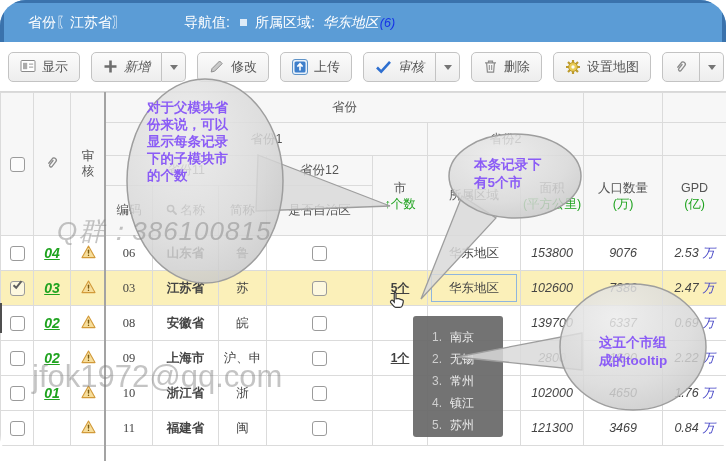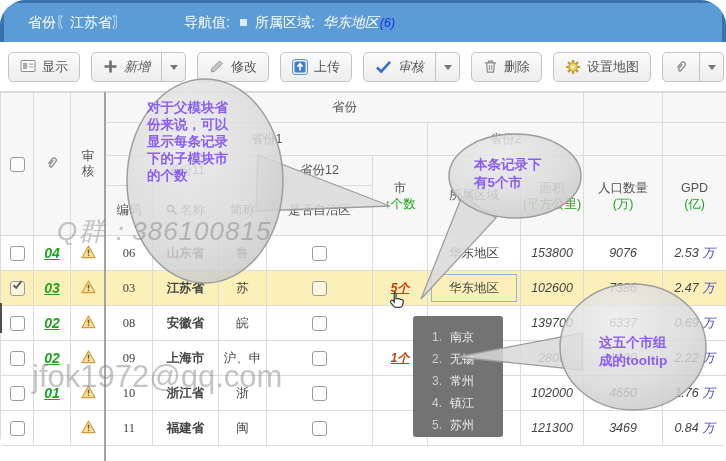--- a/index.html
+++ b/index.html
@@ -28,21 +28,21 @@
   
   table.grid{position:absolute;top:92px;left:0;width:726px;border-collapse:collapse;table-layout:fixed;font-size:12.5px;}
   .grid th,.grid td{border:1px solid #DBDBDB;padding:0;text-align:center;overflow:hidden;white-space:nowrap;box-sizing:border-box;}
   .grid th{background:#F7F7F7;color:#555;font-weight:normal;}
   .grid td{background:#fff;color:#444;height:35px;}
   tr.selected td{background:#FBF0B9;}
   .v-audit span{display:inline-block;width:14px;line-height:15px;word-break:break-all;white-space:normal;}
   .grn{color:#1FA31F;}
   .hdr2{line-height:16px;}
   a.att{color:#1FA31F;font-style:italic;text-decoration:underline;font-weight:bold;font-size:14px;cursor:pointer;}
-  a.cnt{color:#c2410c;font-style:italic;text-decoration:underline;font-weight:bold;font-size:12px;cursor:pointer;}
+  a.cnt{color:#404040;text-decoration:underline;font-weight:bold;font-size:12px;cursor:pointer;}
   .c-code{text-align:left;padding-left:10px;color:#777;font-family:Liberation Serif, serif;}
   .c-name{font-weight:bold;color:#333;}
   .c-abbr{color:#555;}
   .num{text-align:right;padding-right:9px;color:#5C5CD3;font-style:italic;}
   .unit{color:#4444C6;}
   .cb{position:relative;display:inline-block;width:13px;height:13px;border:1px solid #9B9B9B;border-radius:3px;
       background:rgba(255,255,255,.55);vertical-align:middle;cursor:pointer;}
   .cb svg{position:absolute;left:1px;top:-2px;}
   .region-focus{margin:3px 3px;height:26px;line-height:26px;border:1px solid #8FB5DE;}
   

